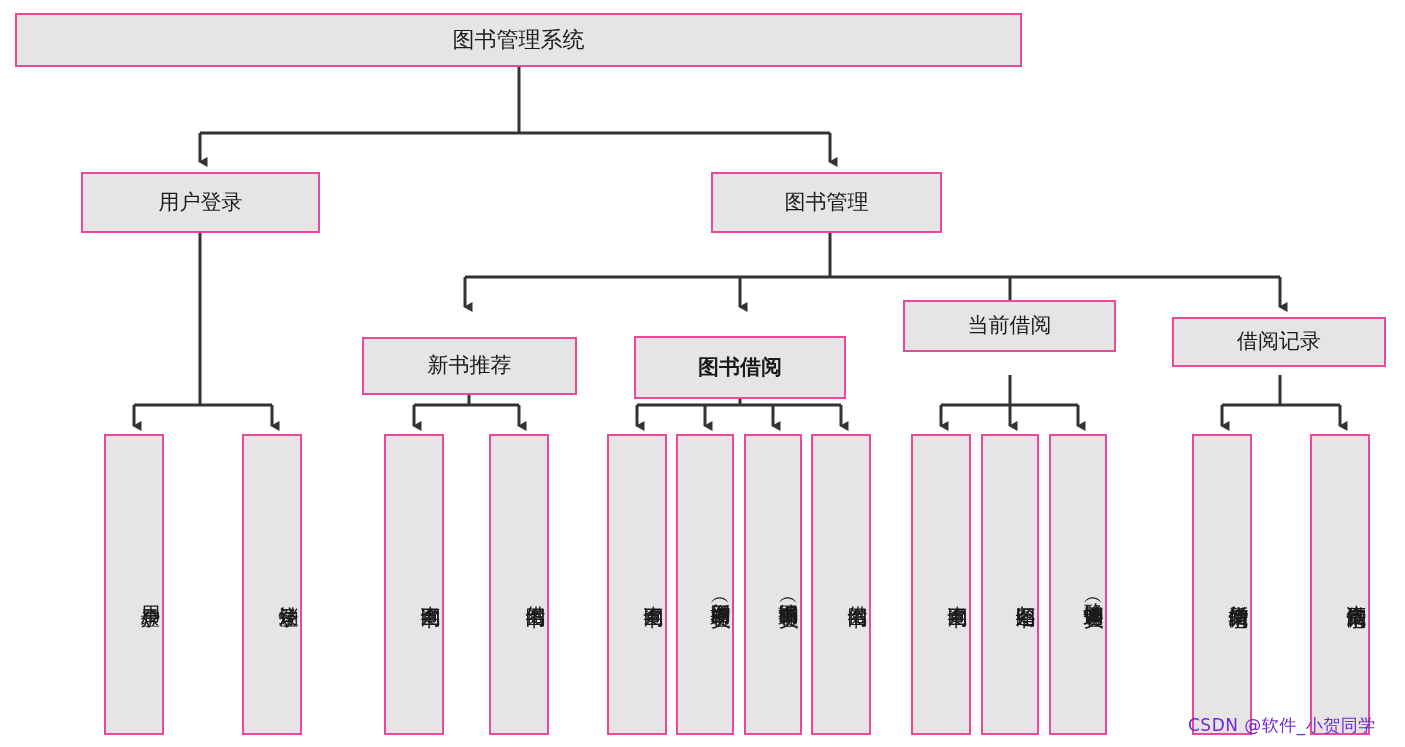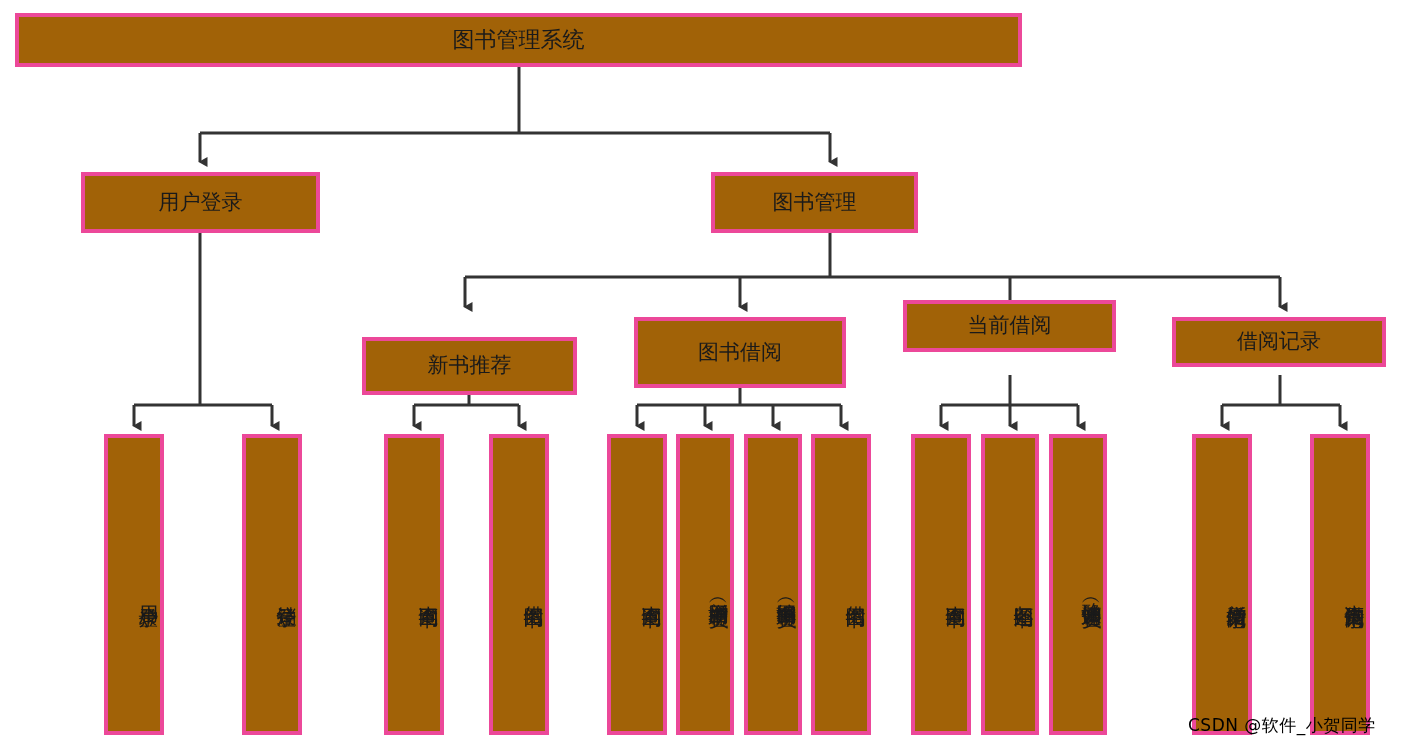--- a/index.html
+++ b/index.html
@@ -21,22 +21,22 @@
     position: absolute;
     left: 0;
     top: 0;
     width: 1405px;
     height: 747px;
     pointer-events: none;
   }
   .node {
     position: absolute;
     box-sizing: border-box;
-    background: #a16207;
-    border: 4px solid #ec4899;
+    background: #e5e5e5;
+    border: 2px solid #ec4899;
     display: flex;
     align-items: center;
     justify-content: center;
     color: #1a1a1a;
     line-height: 1.12;
     text-align: left;
   }
   .node.h {
     font-size: 21px;
   }
@@ -50,21 +50,21 @@
     padding-top: 14px;
     align-items: flex-start;
     justify-content: center;
     letter-spacing: 1px;
   }
   .watermark {
     position: absolute;
     left: 1188px;
     top: 714px;
     font-size: 17px;
-    color: #000000;
+    color: #6d28d9;
     white-space: nowrap;
     letter-spacing: 0.5px;
   }
 </style>
 </head>
 <body>
 
 <div id="canvas">
 
   <svg id="edges" viewBox="0 0 1405 747" xmlns="http://www.w3.org/2000/svg">
@@ -114,25 +114,25 @@
       <path d="M1222,405 L1340,405"></path>
       <path d="M1222,405 L1222,426" marker-end="url(#arrow)"></path>
       <path d="M1340,405 L1340,426" marker-end="url(#arrow)"></path>
     </g>
   </svg>
 
   <div class="node h root" style="left:15px; top:13px; width:1007px; height:54px;">图书管理系统</div>
 
   <div class="node h" style="left:81px; top:172px; width:239px; height:61px;">用户登录</div>
 
-  <div class="node h" style="left:711px; top:172px; width:207px; height:61px;">图书管理</div>
+  <div class="node h" style="left:711px; top:172px; width:231px; height:61px;">图书管理</div>
 
   <div class="node h" style="left:362px; top:317px; width:215px; height:58px;margin-top:20px;">新书推荐</div>
 
-  <div class="node h" style="left:634px; top:317px; width:212px; height:71px;">图书借阅</div>
+  <div class="node h" style="left:634px; top:336px; width:212px; height:63px;font-weight:bold;">图书借阅</div>
 
   <div class="node h" style="left:903px; top:300px; width:213px; height:52px;">当前借阅</div>
 
   <div class="node h" style="left:1172px; top:317px; width:214px; height:50px;">借阅记录</div>
 
   <div class="node v" style="left:104px; top:434px; width:60px; height:301px;">用户登录</div>
 
   <div class="node v" style="left:242px; top:434px; width:60px; height:301px;">注销登录</div>
 
   <div class="node v" style="left:384px; top:434px; width:60px; height:301px;">查询图书</div>

